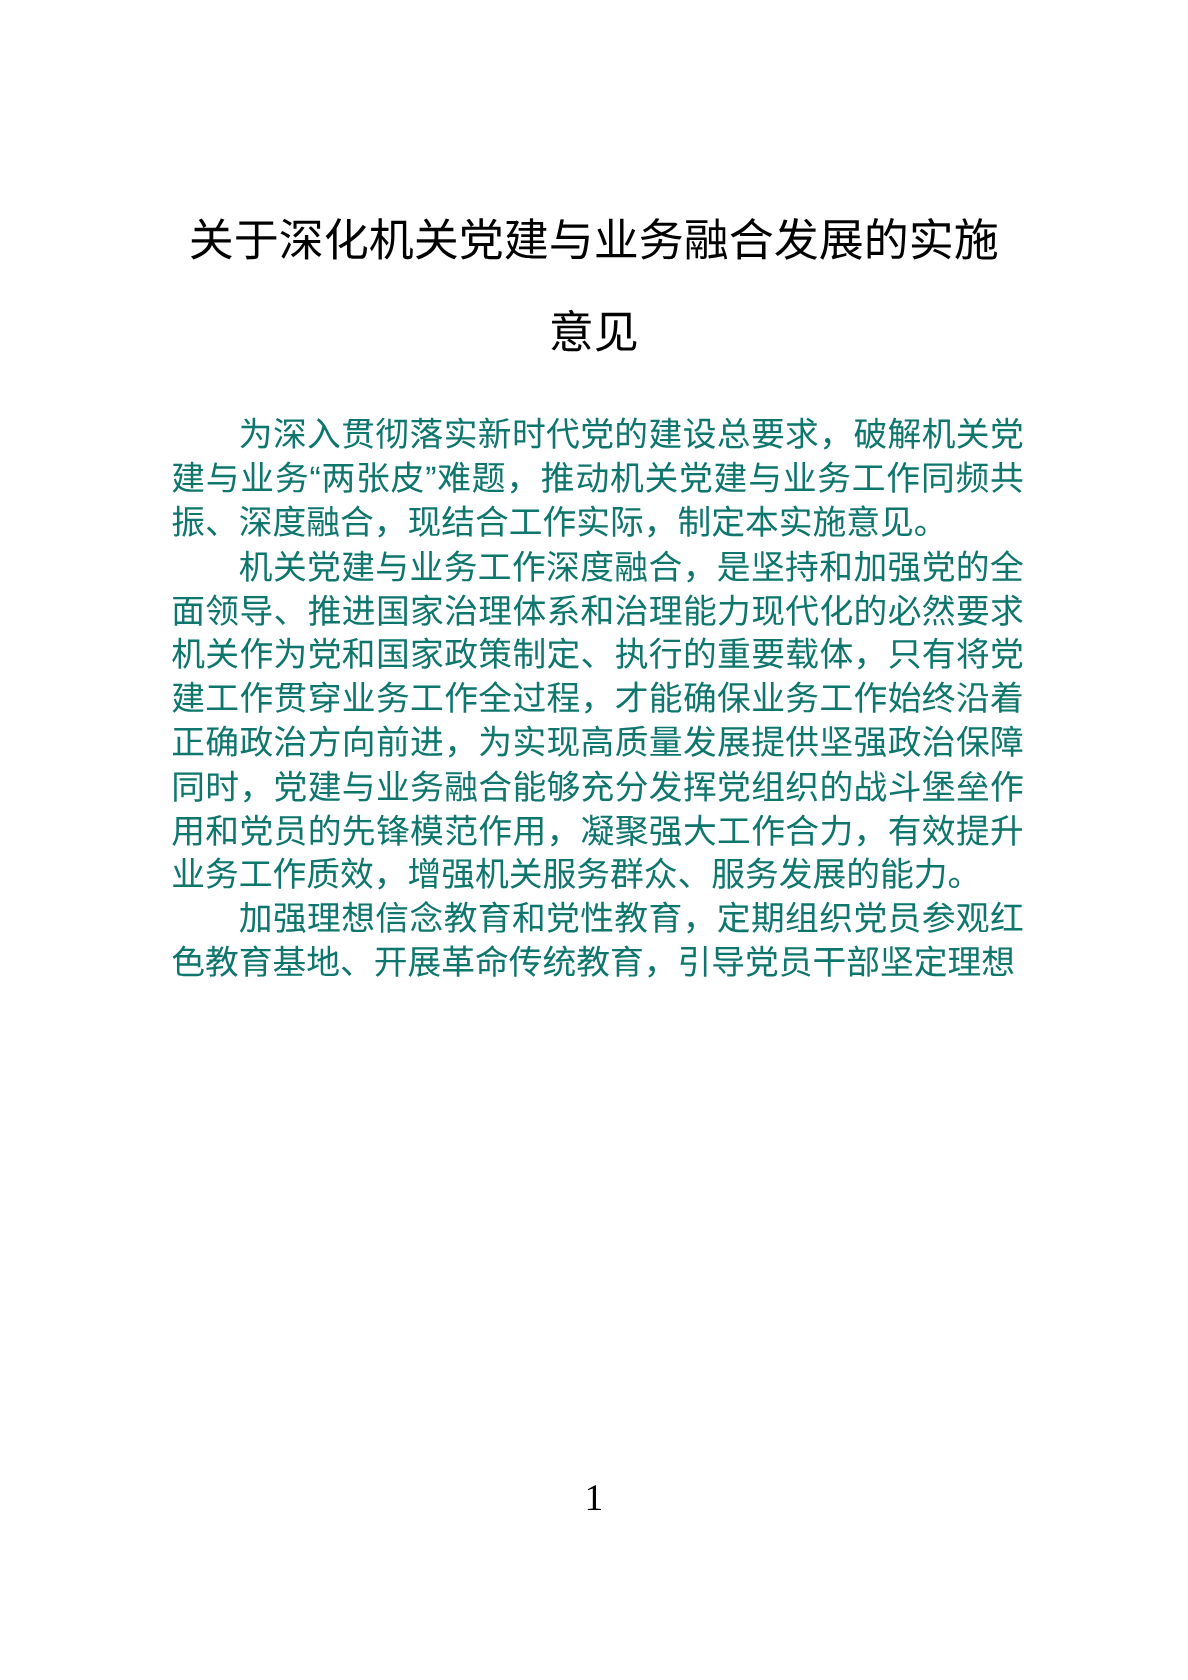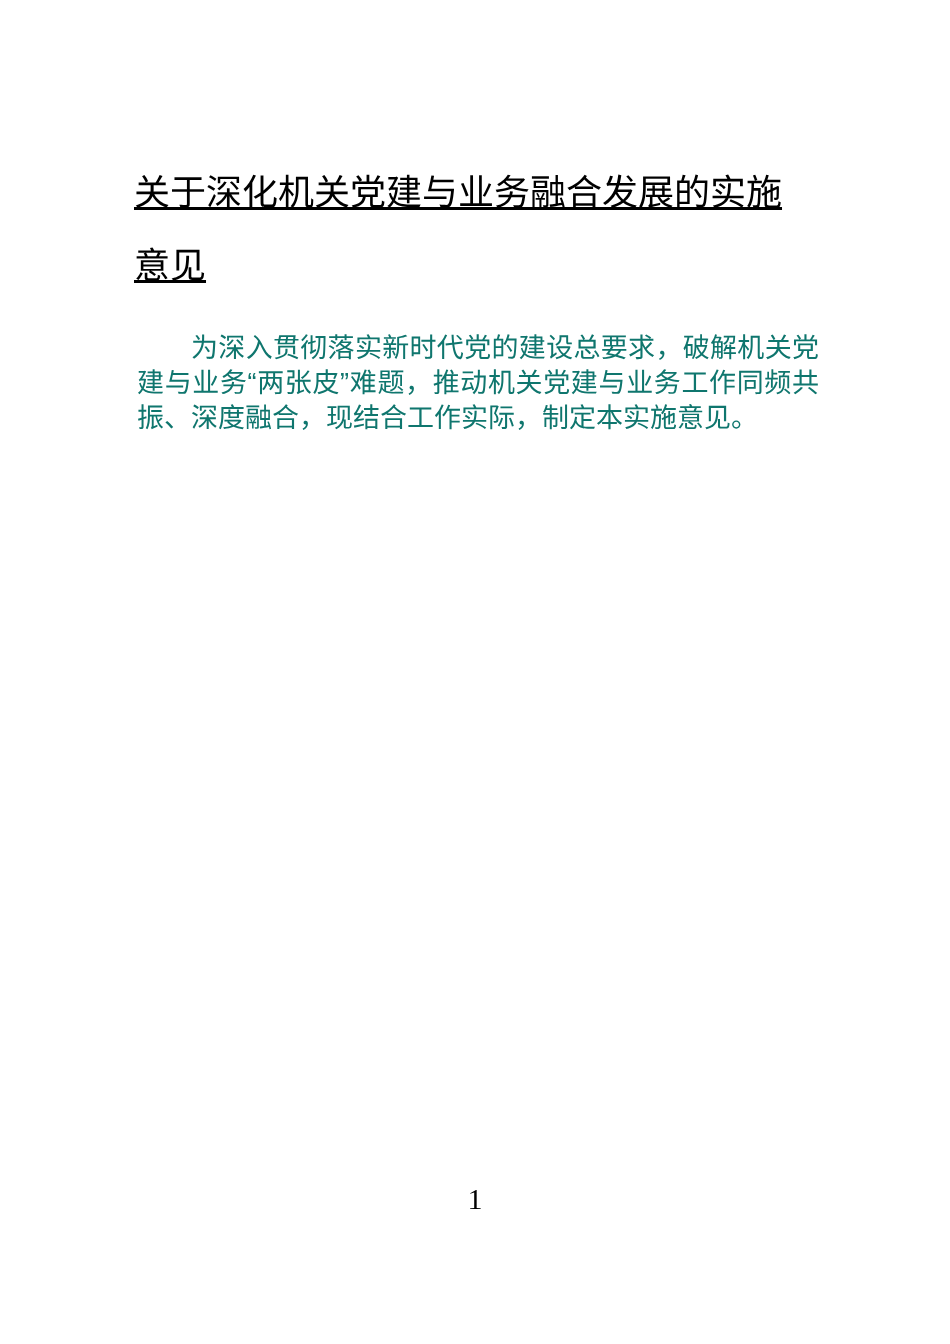--- a/index.html
+++ b/index.html
@@ -16,25 +16,24 @@
     color: #000000;
     font-family: "Liberation Sans", sans-serif;
   }
   .doc-title {
     position: absolute;
     top: 156px;
     left: 134px;
     width: 682px;
     font-size: 36px;
     line-height: 73px;
-    text-align: left;
+    text-align: center;
     font-weight: 500;
     color: #000000;
     letter-spacing: 0;
-    text-decoration: underline;
   }
   .doc-body {
     position: absolute;
     top: 331px;
     left: 137px;
     width: 682px;
     font-size: 27px;
     line-height: 35.2px;
     text-align: justify;
     text-justify: inter-ideograph;
@@ -61,17 +60,19 @@
 </style>
 </head>
 <body>
 
 <div class="page">
 
   <div class="doc-title">关于深化机关党建与业务融合发展的实施意见</div>
 
   <div class="doc-body">
     <p>为深入贯彻落实新时代党的建设总要求，破解机关党建与业务“两张皮”难题，推动机关党建与业务工作同频共振、深度融合，现结合工作实际，制定本实施意见。</p>
+    <p>机关党建与业务工作深度融合，是坚持和加强党的全面领导、推进国家治理体系和治理能力现代化的必然要求机关作为党和国家政策制定、执行的重要载体，只有将党建工作贯穿业务工作全过程，才能确保业务工作始终沿着正确政治方向前进，为实现高质量发展提供坚强政治保障同时，党建与业务融合能够充分发挥党组织的战斗堡垒作用和党员的先锋模范作用，凝聚强大工作合力，有效提升业务工作质效，增强机关服务群众、服务发展的能力。</p>
+    <p>加强理想信念教育和党性教育，定期组织党员参观红色教育基地、开展革命传统教育，引导党员干部坚定理想</p>
   </div>
 
   <div class="page-number">1</div>
 
 </div>
 
 </body></html>

